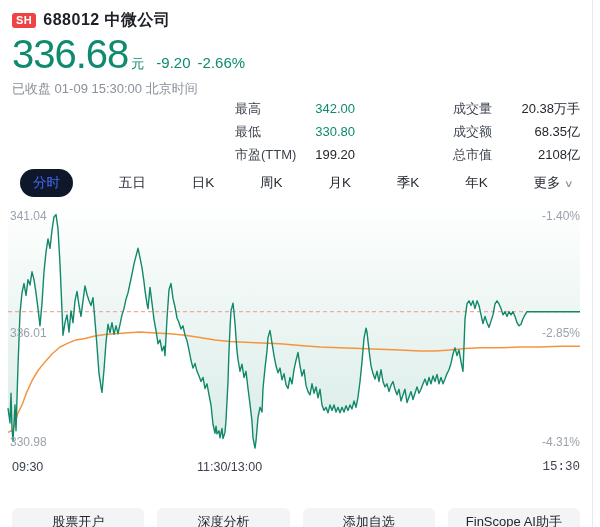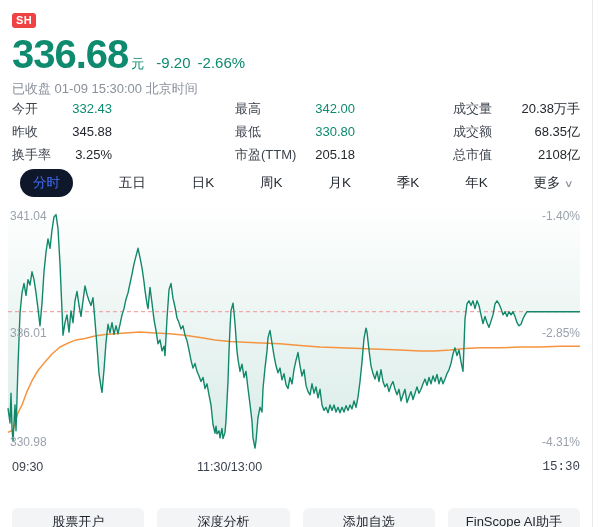--- a/index.html
+++ b/index.html
@@ -7,21 +7,21 @@
         font-family:"Liberation Sans","DejaVu Sans",sans-serif;-webkit-font-smoothing:antialiased;}
   .right-border{position:absolute;left:592px;top:0;width:1px;height:527px;background:#e8eaed;}
 
   
   .hdr{position:absolute;left:12px;top:10px;right:20px;}
   .hdr-row1{display:flex;align-items:center;gap:7px;height:20px;}
   .badge{background:#ef4343;color:#fff;font-size:11px;font-weight:bold;line-height:1;
          padding:2px 4px;border-radius:3px;letter-spacing:.5px;}
   .title{font-size:16px;font-weight:bold;color:#1c1f26;letter-spacing:.5px;}
   .hdr-row2{display:flex;align-items:baseline;margin-top:3px;color:#0e8b6f;}
-  .price{font-size:40px;font-weight:bold;line-height:1.05;letter-spacing:-1px;}
+  .price{font-size:40px;font-weight:normal;line-height:1.05;letter-spacing:-1px;}
   .unit{font-size:13px;margin-left:3px;}
   .chg{font-size:15px;margin-left:12px;}
   .chgp{font-size:15px;margin-left:7px;}
   .status{margin-top:5px;font-size:13px;color:#8a909a;}
 
   
   .stats{position:absolute;top:97px;left:0;right:0;height:70px;}
   .scol{position:absolute;top:0;}
   .scol1{left:12px;width:100px;}
   .scol2{left:235px;width:120px;}
@@ -57,57 +57,44 @@
         cursor:pointer;font-family:inherit;}
 </style>
 </head>
 <body>
 
 <div class="wrap">
 
   <div class="hdr">
     <div class="hdr-row1">
       <span class="badge">SH</span>
+      <span class="title">688012 中微公司</span>
     </div>
     <div class="hdr-row2">
       <span class="price">336.68</span>
       <span class="unit">元</span>
       <span class="chg">-9.20</span>
       <span class="chgp">-2.66%</span>
     </div>
     <div class="status">已收盘 01-09 15:30:00 北京时间</div>
   </div>
 
   <div class="stats">
-    <div class="scol scol1">
-        <div class="srow">
-          <span class="slabel">今开</span>
-          <span class="sval green">332.43</span>
-        </div>
-        <div class="srow">
-          <span class="slabel">昨收</span>
-          <span class="sval">345.88</span>
-        </div>
-        <div class="srow">
-          <span class="slabel">换手率</span>
-          <span class="sval">3.25%</span>
-        </div>
-      </div>
     <div class="scol scol2">
         <div class="srow">
           <span class="slabel">最高</span>
           <span class="sval green">342.00</span>
         </div>
         <div class="srow">
           <span class="slabel">最低</span>
           <span class="sval green">330.80</span>
         </div>
         <div class="srow">
           <span class="slabel">市盈(TTM)</span>
-          <span class="sval">205.18</span>
+          <span class="sval">199.20</span>
         </div>
       </div>
     <div class="scol scol3">
         <div class="srow">
           <span class="slabel">成交量</span>
           <span class="sval">20.38万手</span>
         </div>
         <div class="srow">
           <span class="slabel">成交额</span>
           <span class="sval">68.35亿</span>

